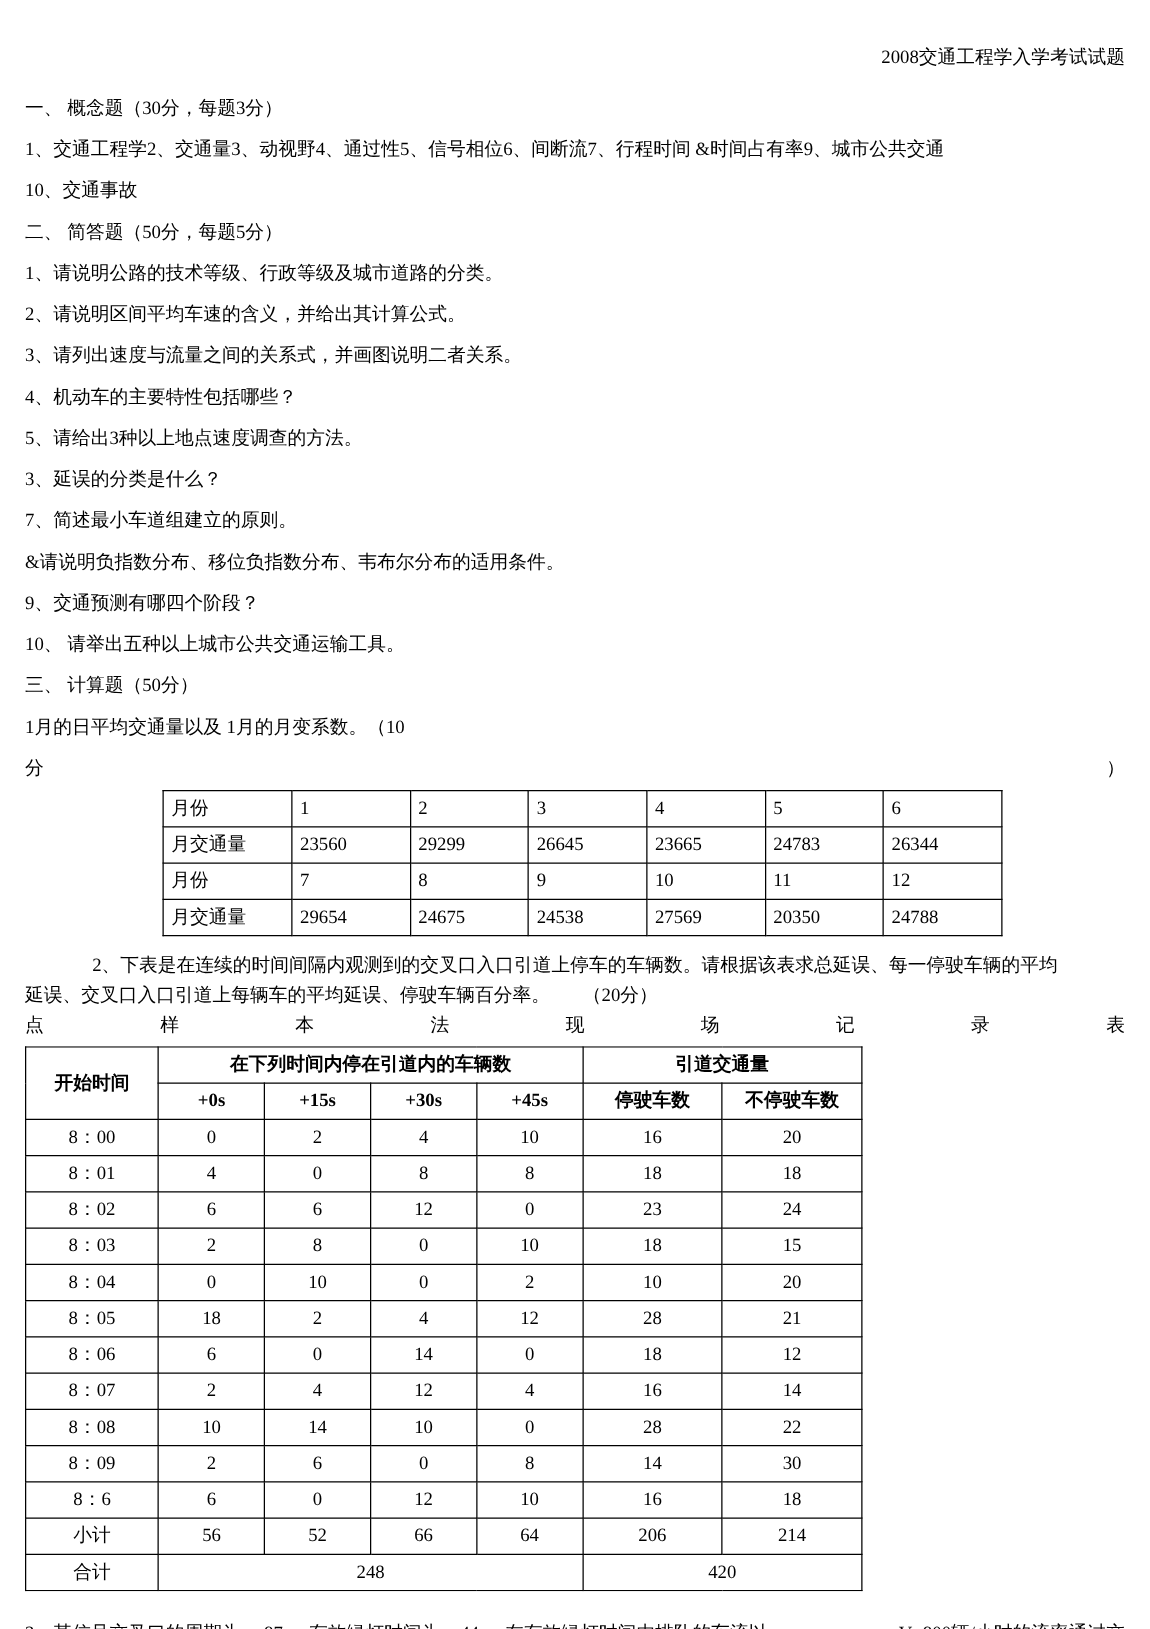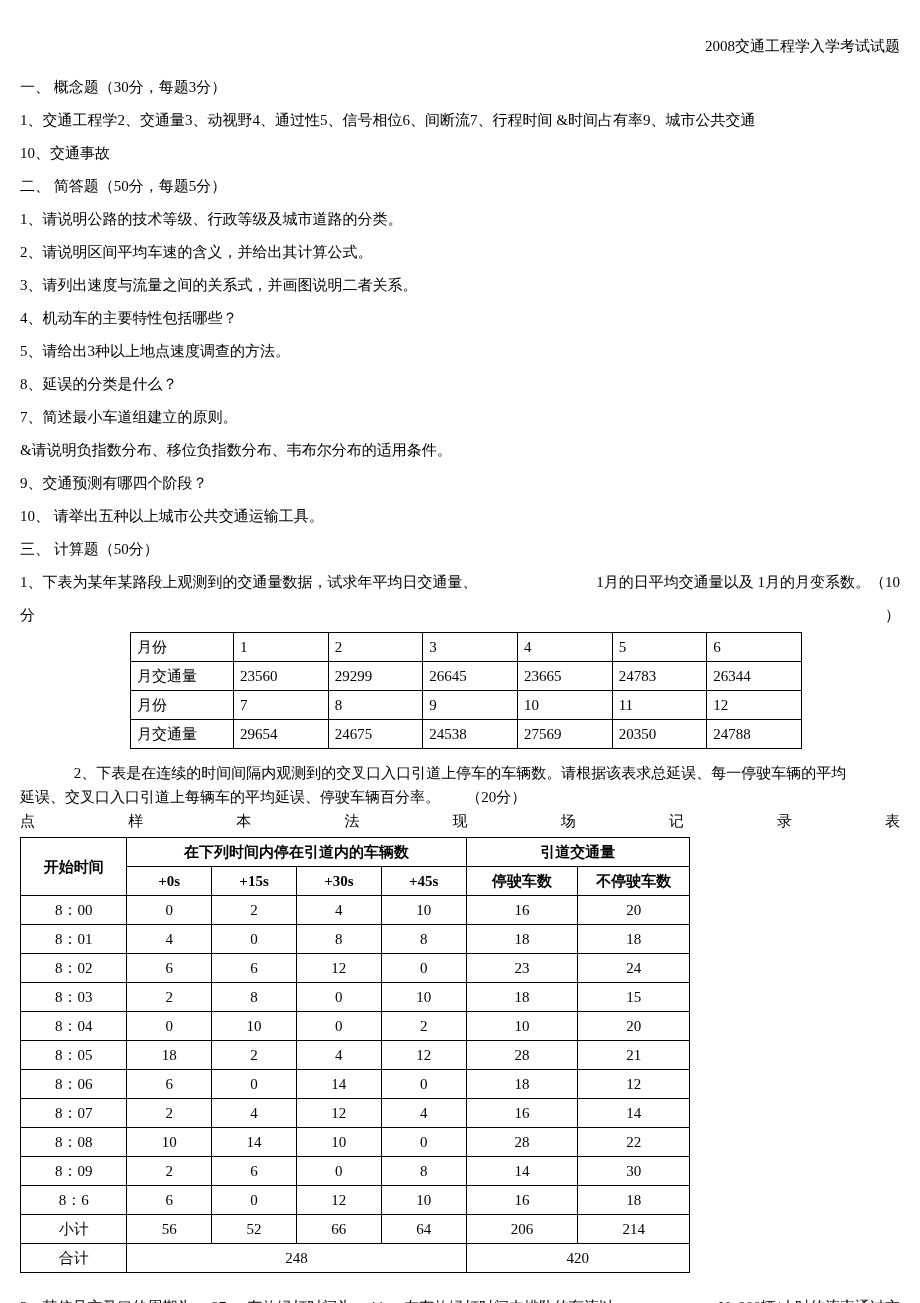--- a/index.html
+++ b/index.html
@@ -62,29 +62,28 @@
 <p class="para">一、 概念题（30分，每题3分）</p>
 <p class="para">1、交通工程学2、交通量3、动视野4、通过性5、信号相位6、间断流7、行程时间 &amp;时间占有率9、城市公共交通</p>
 <p class="para">10、交通事故</p>
 
 <p class="para">二、 简答题（50分，每题5分）</p>
 <p class="para">1、请说明公路的技术等级、行政等级及城市道路的分类。</p>
 <p class="para">2、请说明区间平均车速的含义，并给出其计算公式。</p>
 <p class="para">3、请列出速度与流量之间的关系式，并画图说明二者关系。</p>
 <p class="para">4、机动车的主要特性包括哪些？</p>
 <p class="para">5、请给出3种以上地点速度调查的方法。</p>
-<p class="para">8、延误的分类是什么？</p>
+<p class="para">3、延误的分类是什么？</p>
 <p class="para">7、简述最小车道组建立的原则。</p>
 <p class="para">&amp;请说明负指数分布、移位负指数分布、韦布尔分布的适用条件。</p>
 <p class="para">9、交通预测有哪四个阶段？</p>
 <p class="para">10、 请举出五种以上城市公共交通运输工具。</p>
 
 <p class="para">三、 计算题（50分）</p>
 <p class="para just">
-  <span>1、下表为某年某路段上观测到的交通量数据，试求年平均日交通量、</span>
   <span>1月的日平均交通量以及 1月的月变系数。（10</span>
 </p>
 <p class="para just">
   <span>分</span>
   <span>）</span>
 </p>
 
 <table class="t1">
   <tbody>
       <tr>

